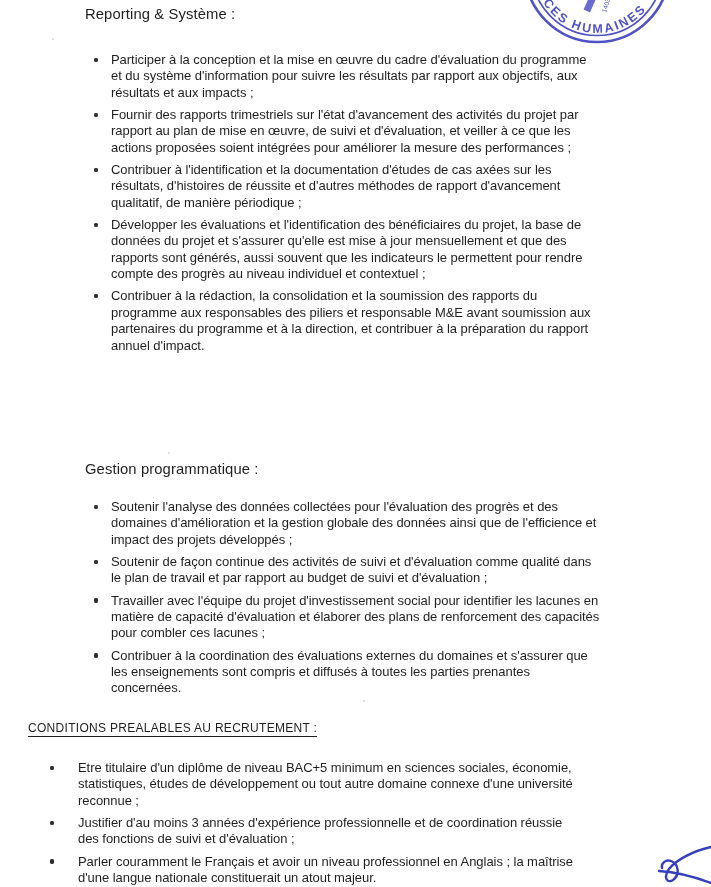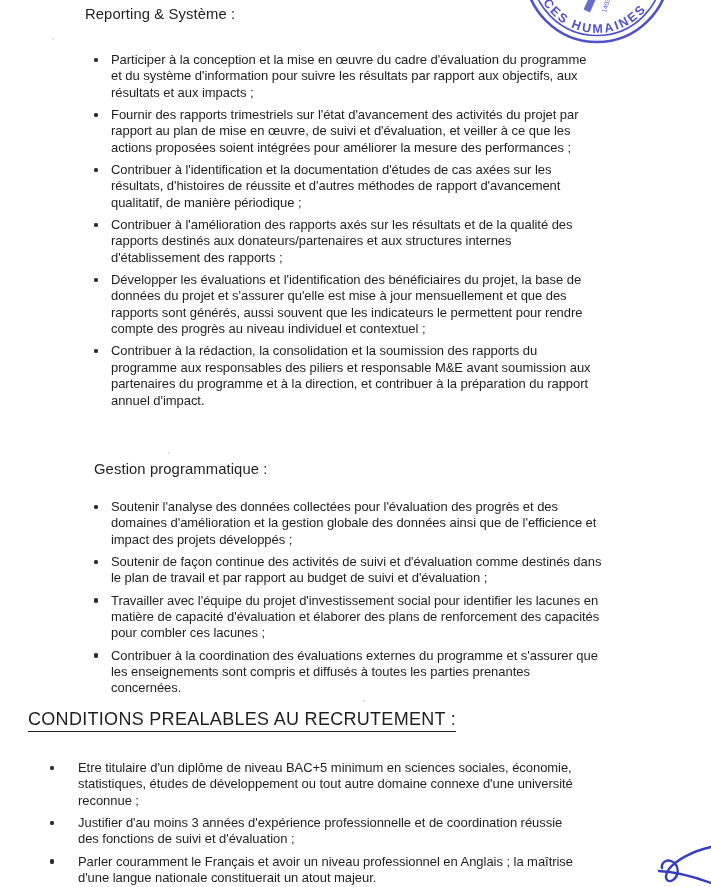--- a/index.html
+++ b/index.html
@@ -12,22 +12,23 @@
     overflow:hidden;
   }
   .heading {
     position:absolute;
     font-weight:normal;
     font-size:14.8px;
     letter-spacing:0.1px;
     white-space:nowrap;
   }
   .heading-caps {
-    font-size:18px;
+    font-size:12px;
     letter-spacing:0.3px;
+    margin-top:12px;
   }
   .underlined {
     display:inline-block;
     border-bottom:1.7px solid #1f1f1f;
     padding-bottom:1px;
   }
   ul.blist {
     position:absolute;
     list-style:none;
     margin:8px; padding:0;
@@ -72,45 +73,42 @@
 <ul class="blist s12" style="top:44px; left:85px;">
   <li>Participer à la conception et la mise en œuvre du cadre d'évaluation du programme
 et du système d'information pour suivre les résultats par rapport aux objectifs, aux
 résultats et aux impacts ;</li>
   <li>Fournir des rapports trimestriels sur l'état d'avancement des activités du projet par
 rapport au plan de mise en œuvre, de suivi et d'évaluation, et veiller à ce que les
 actions proposées soient intégrées pour améliorer la mesure des performances ;</li>
   <li>Contribuer à l'identification et la documentation d'études de cas axées sur les
 résultats, d'histoires de réussite et d'autres méthodes de rapport d'avancement
 qualitatif, de manière périodique ;</li>
-  <li>Contribuer à l'amélioration des rapports axés sur les résultats et de la qualité des
-rapports destinés aux donateurs/partenaires et aux structures internes
-d'établissement des rapports ;</li>
   <li>Développer les évaluations et l'identification des bénéficiaires du projet, la base de
 données du projet et s'assurer qu'elle est mise à jour mensuellement et que des
 rapports sont générés, aussi souvent que les indicateurs le permettent pour rendre
 compte des progrès au niveau individuel et contextuel ;</li>
   <li>Contribuer à la rédaction, la consolidation et la soumission des rapports du
 programme aux responsables des piliers et responsable M&amp;E avant soumission aux
 partenaires du programme et à la direction, et contribuer à la préparation du rapport
 annuel d'impact.</li>
 </ul>
 
-<div class="heading" style="top:461px; left:94px;text-align:center;">Gestion programmatique :</div>
+<div class="heading" style="top:461px; left:85px;text-align:center;">Gestion programmatique :</div>
 
 <ul class="blist s12" style="top:491px; left:85px;">
   <li>Soutenir l'analyse des données collectées pour l'évaluation des progrès et des
 domaines d'amélioration et la gestion globale des données ainsi que de l'efficience et
 impact des projets développés ;</li>
-  <li>Soutenir de façon continue des activités de suivi et d'évaluation comme destinés dans
+  <li>Soutenir de façon continue des activités de suivi et d'évaluation comme qualité dans
 le plan de travail et par rapport au budget de suivi et d'évaluation ;</li>
   <li>Travailler avec l'équipe du projet d'investissement social pour identifier les lacunes en
 matière de capacité d'évaluation et élaborer des plans de renforcement des capacités
 pour combler ces lacunes ;</li>
-  <li>Contribuer à la coordination des évaluations externes du programme et s'assurer que
+  <li>Contribuer à la coordination des évaluations externes du domaines et s'assurer que
 les enseignements sont compris et diffusés à toutes les parties prenantes
 concernées.</li>
 </ul>
 
 <div class="heading heading-caps" style="top:709px; left:28px;">
   <span class="underlined">CONDITIONS PREALABLES AU RECRUTEMENT :</span>
 </div>
 
 <ul class="blist s3" style="top:752px; left:40px;">
   <li>Etre titulaire d'un diplôme de niveau BAC+5 minimum en sciences sociales, économie,

